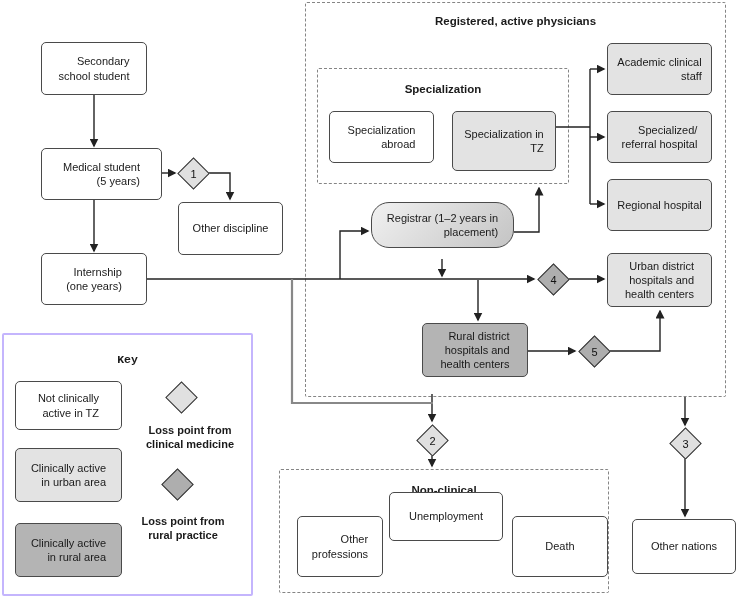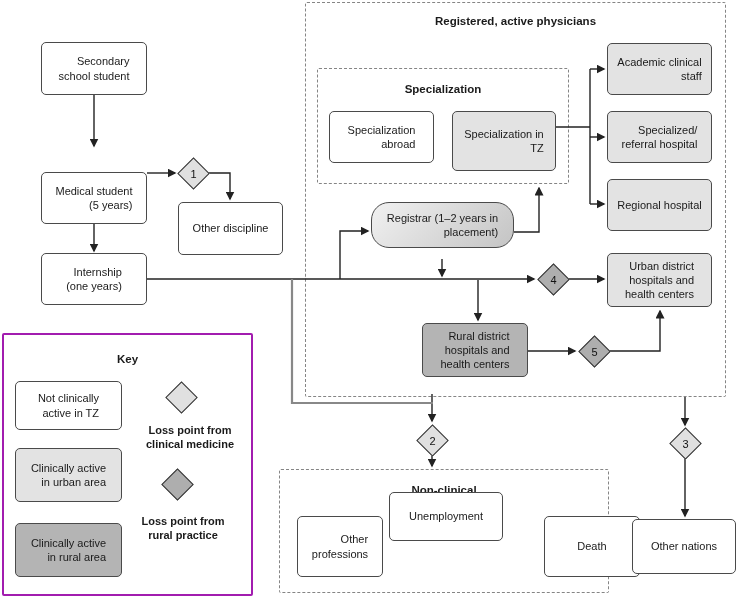--- a/index.html
+++ b/index.html
@@ -4,21 +4,21 @@
 <style>
   html,body{margin:0;padding:0;background:#fff;}
   .canvas{
     position:relative;width:738px;height:598px;background:#fff;
     font-family:"Liberation Sans","DejaVu Sans",sans-serif;color:#1a1a1a;
     overflow:hidden;
   }
   .connectors{position:absolute;left:0;top:0;z-index:2;}
   .group{position:absolute;border:1.5px dashed #858585;border-radius:2px;background:transparent;box-sizing:border-box;z-index:1;}
   .group-title{position:absolute;left:0;right:0;text-align:center;font-weight:bold;font-size:11.5px;}
-  .keypanel{position:absolute;border:2px solid #a21caf;border-radius:2px;background:#fff;box-sizing:border-box;z-index:3;}
+  .keypanel{position:absolute;border:2px solid #c4b5fd;border-radius:2px;background:#fff;box-sizing:border-box;z-index:3;font-family:Liberation Mono, monospace;}
   .node{
     position:absolute;box-sizing:border-box;z-index:4;
     border:1.4px solid #4a4a4a;border-radius:5px;background:#fff;
     display:flex;align-items:center;justify-content:center;text-align:right;
     font-size:11px;line-height:1.3;padding:2px 3px;white-space:pre-line;
   }
   .node.light{background:#e3e3e3;}
   .node.dark{background:#b4b4b4;}
   .node.grad{background:linear-gradient(135deg,#f1f1f1 0%,#c4c4c4 100%);}
   .diamond{
@@ -76,21 +76,21 @@
       <path d="M432,394 V421" marker-end="url(#ah)"></path>
       <path d="M432,456 V466" marker-end="url(#ah)"></path>
       <path d="M685,397 V425" marker-end="url(#ah)"></path>
       <path d="M685,459 V516" marker-end="url(#ah)"></path>
     </g>
     <path d="M292,279 V403 H433" stroke="#888" stroke-width="2.2" fill="none"></path>
   </svg>
 
   <div class="node" style="left:41px;top:42px;width:106px;height:53px;">Secondary
 school student</div>
-  <div class="node" style="left:41px;top:148px;width:106px;height:52px;margin-top:24px;">Medical student
+  <div class="node" style="left:41px;top:148px;width:121px;height:52px;">Medical student
 (5 years)</div>
   <div class="node" style="left:178px;top:202px;width:105px;height:53px;">Other discipline</div>
   <div class="node" style="left:41px;top:253px;width:106px;height:52px;">Internship
 (one years)</div>
 
   <div class="node" style="left:329px;top:111px;width:105px;height:52px;">Specialization
 abroad</div>
   <div class="node light" style="left:452px;top:111px;width:104px;height:60px;">Specialization in
 TZ</div>
 
@@ -106,21 +106,21 @@
   <div class="node light" style="left:607px;top:253px;width:105px;height:54px;">Urban district
 hospitals and
 health centers</div>
   <div class="node dark" style="left:422px;top:323px;width:106px;height:54px;">Rural district
 hospitals and
 health centers</div>
 
   <div class="node" style="left:297px;top:516px;width:86px;height:61px;">Other
 professions</div>
   <div class="node" style="left:389px;top:492px;width:114px;height:49px;">Unemployment</div>
-  <div class="node" style="left:512px;top:516px;width:96px;height:61px;margin-left:32px;">Death</div>
+  <div class="node" style="left:512px;top:516px;width:96px;height:61px;">Death</div>
   <div class="node" style="left:632px;top:519px;width:104px;height:55px;">Other nations</div>
 
   <div class="diamond" style="left:181.5px;top:161.5px;">
       <span>1</span>
     </div>
   <div class="diamond" style="left:420.5px;top:428.5px;">
       <span>2</span>
     </div>
   <div class="diamond" style="left:673.5px;top:431.5px;">
       <span>3</span>

